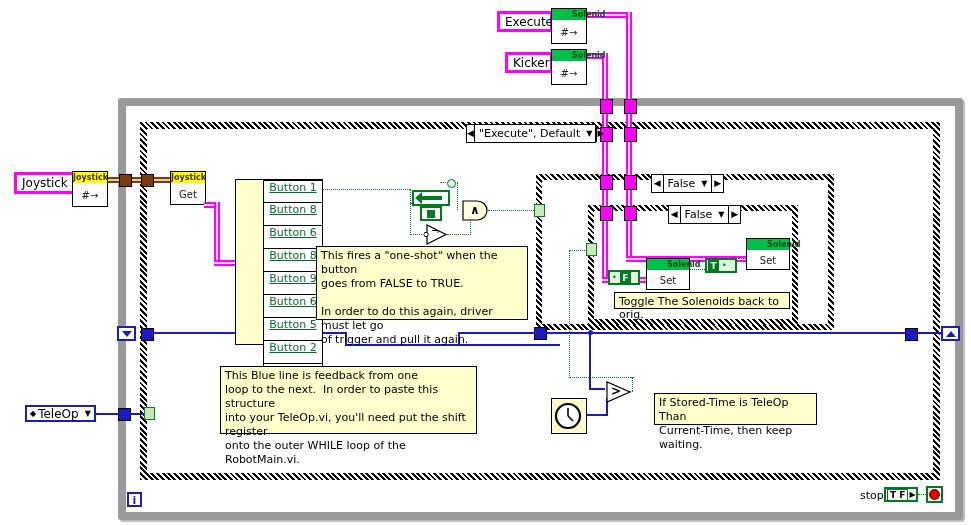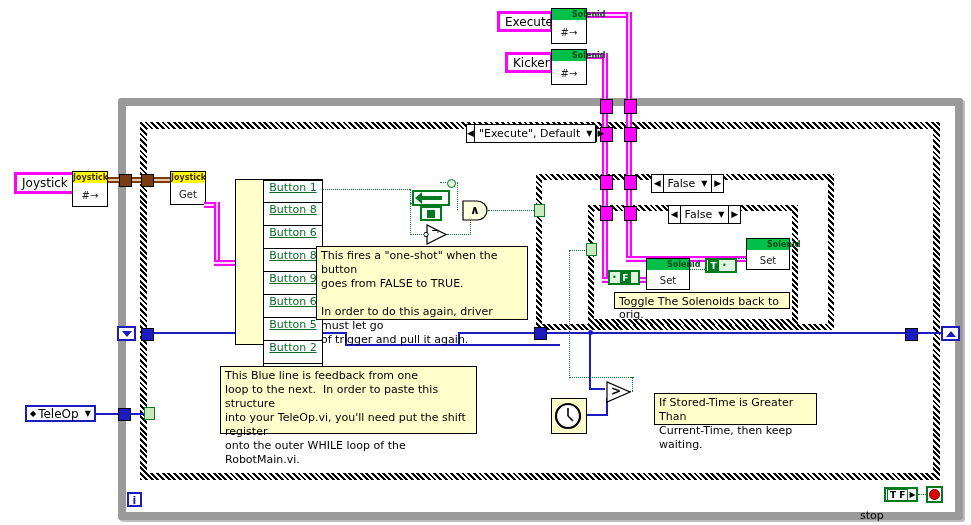--- a/index.html
+++ b/index.html
@@ -298,21 +298,21 @@
 In order to do this again, driver must let go
 of trigger and pull it again.</div>
 
 <div class="comment" style="left:220px;top:366px;width:257px;height:68px;">This Blue line is feedback from one
 loop to the next.  In order to paste this structure
 into your TeleOp.vi, you'll need put the shift register
 onto the outer WHILE loop of the RobotMain.vi.</div>
 
 <div class="comment" style="left:614px;top:292px;width:176px;height:17px;font-size:11px;line-height:13px;">Toggle The Solenoids back to orig.</div>
 
-<div class="comment" style="left:654px;top:393px;width:163px;height:32px;">If Stored-Time is Greater Than
+<div class="comment" style="left:654px;top:393px;width:163px;height:32px;">If Stored-Time is TeleOp Than
 Current-Time, then keep waiting.</div>
 
 <div class="boolc" style="left:608px;top:270px;width:32px;">
   <span class="tiny">•</span>
   <span class="mark">F</span>
 </div>
 
 <div class="subvi" style="left:646px;top:258px;width:44px;height:32px;">
   <div class="cap cap-green">Solenid</div>
   <div class="body" style="height:20px;">Set</div>
@@ -346,21 +346,21 @@
 
 <div class="bluebox" style="left:25px;top:405px;width:71px;height:17px;">
   <span style="font-size:8px;">◆</span>
   <span style="flex:1;">TeleOp</span>
   <span style="font-size:8px;">▼</span>
 </div>
 <div class="qterm" style="left:144px;top:407px;"></div>
 
 <div class="iterbox" style="left:127px;top:492px;">i</div>
 
-<div class="stoplabel" style="left:860px;top:489px;margin-top:20px;">stop</div>
+<div class="stoplabel" style="left:860px;top:489px;">stop</div>
 <div class="stopbox" style="left:884px;top:487px;width:34px;">
   <span class="tf">T F</span>
   <span style="font-size:8px;color:#000;">▶</span>
 </div>
 <div class="gwire h" style="left:918px;top:494px;width:10px;"></div>
 <div class="stopled" style="left:926px;top:486px;">
   <i></i>
 </div>
 
 </body></html>

